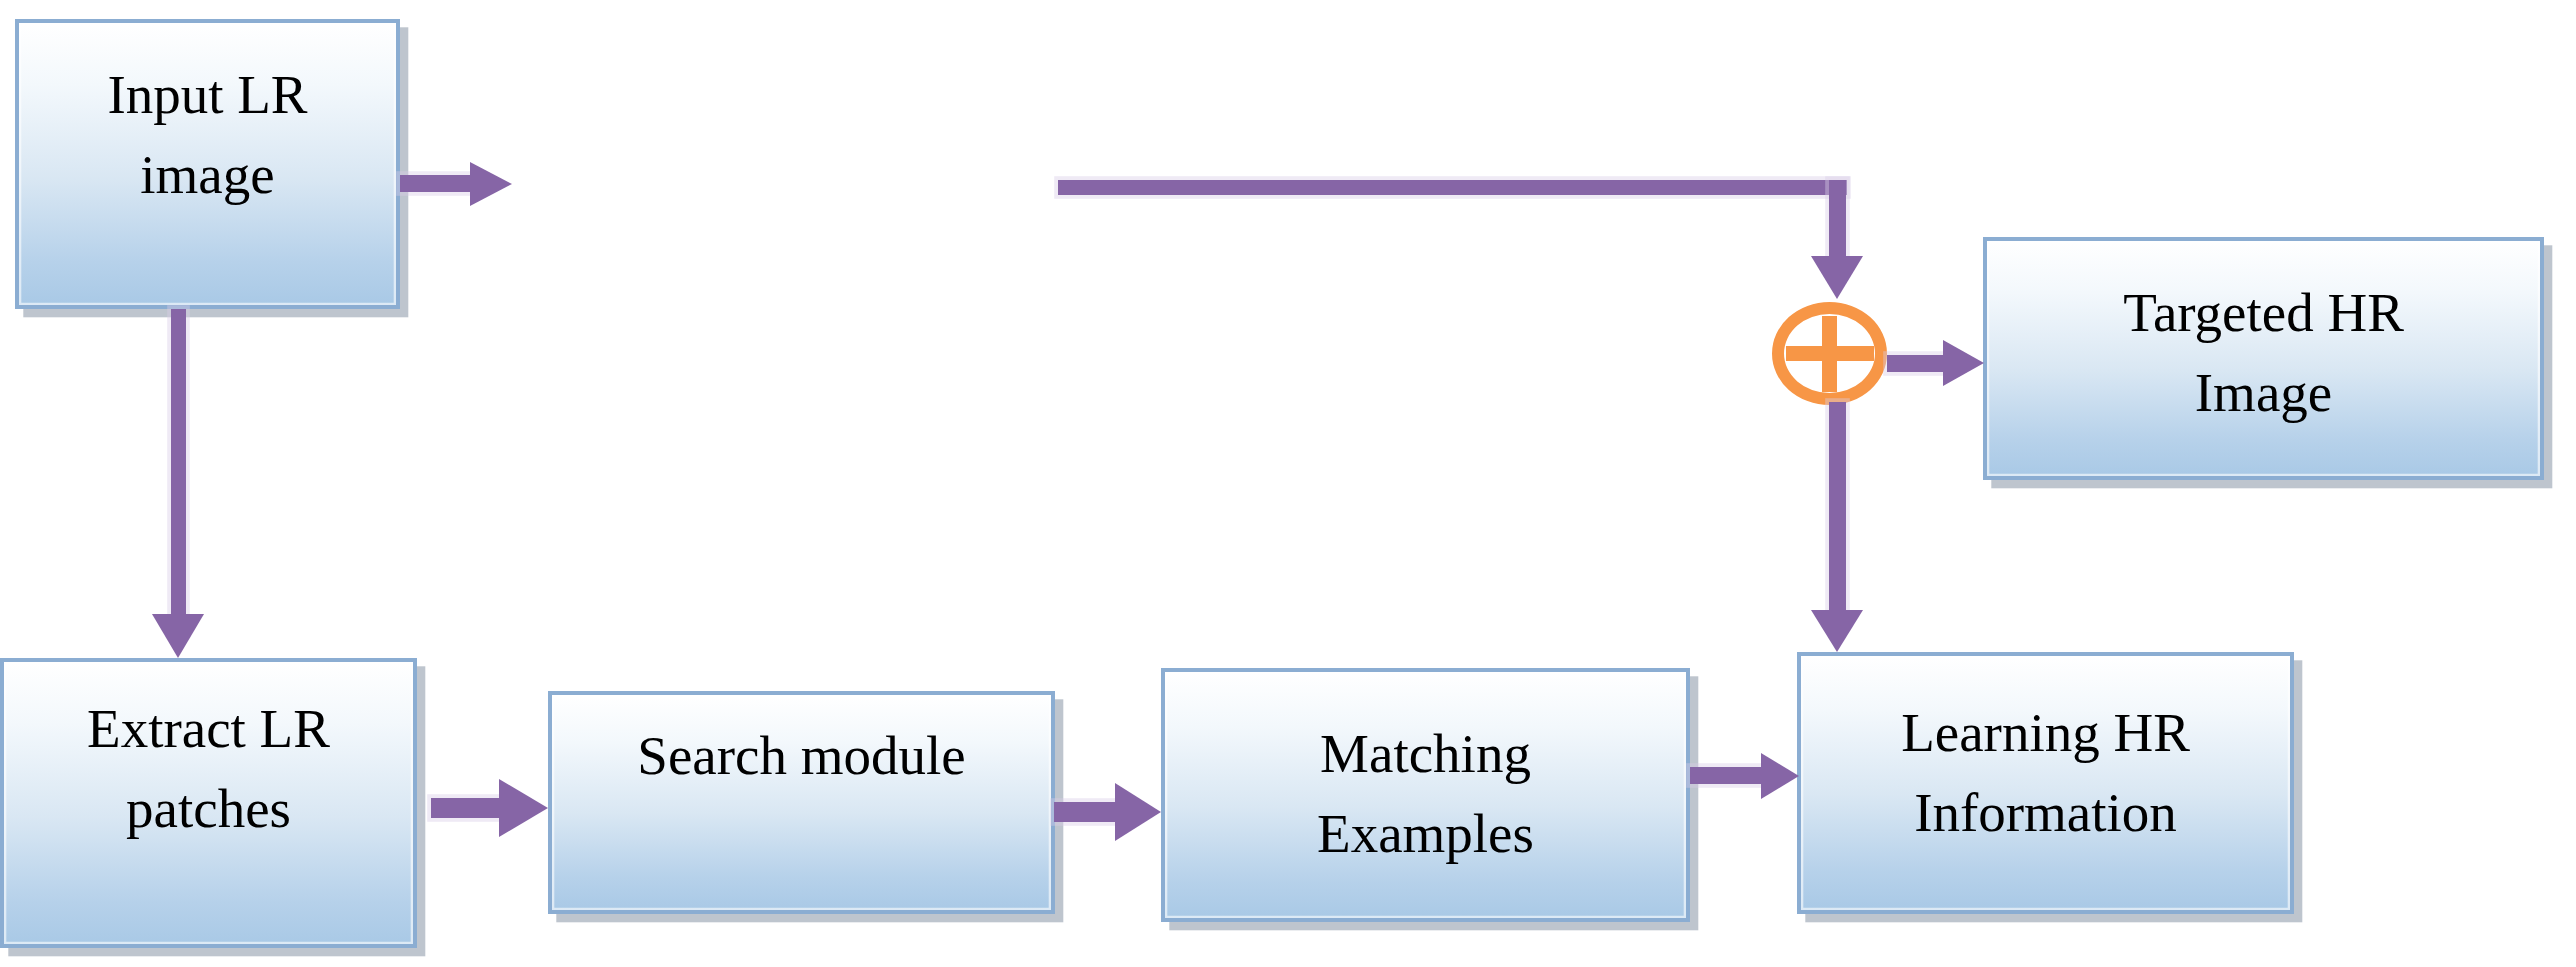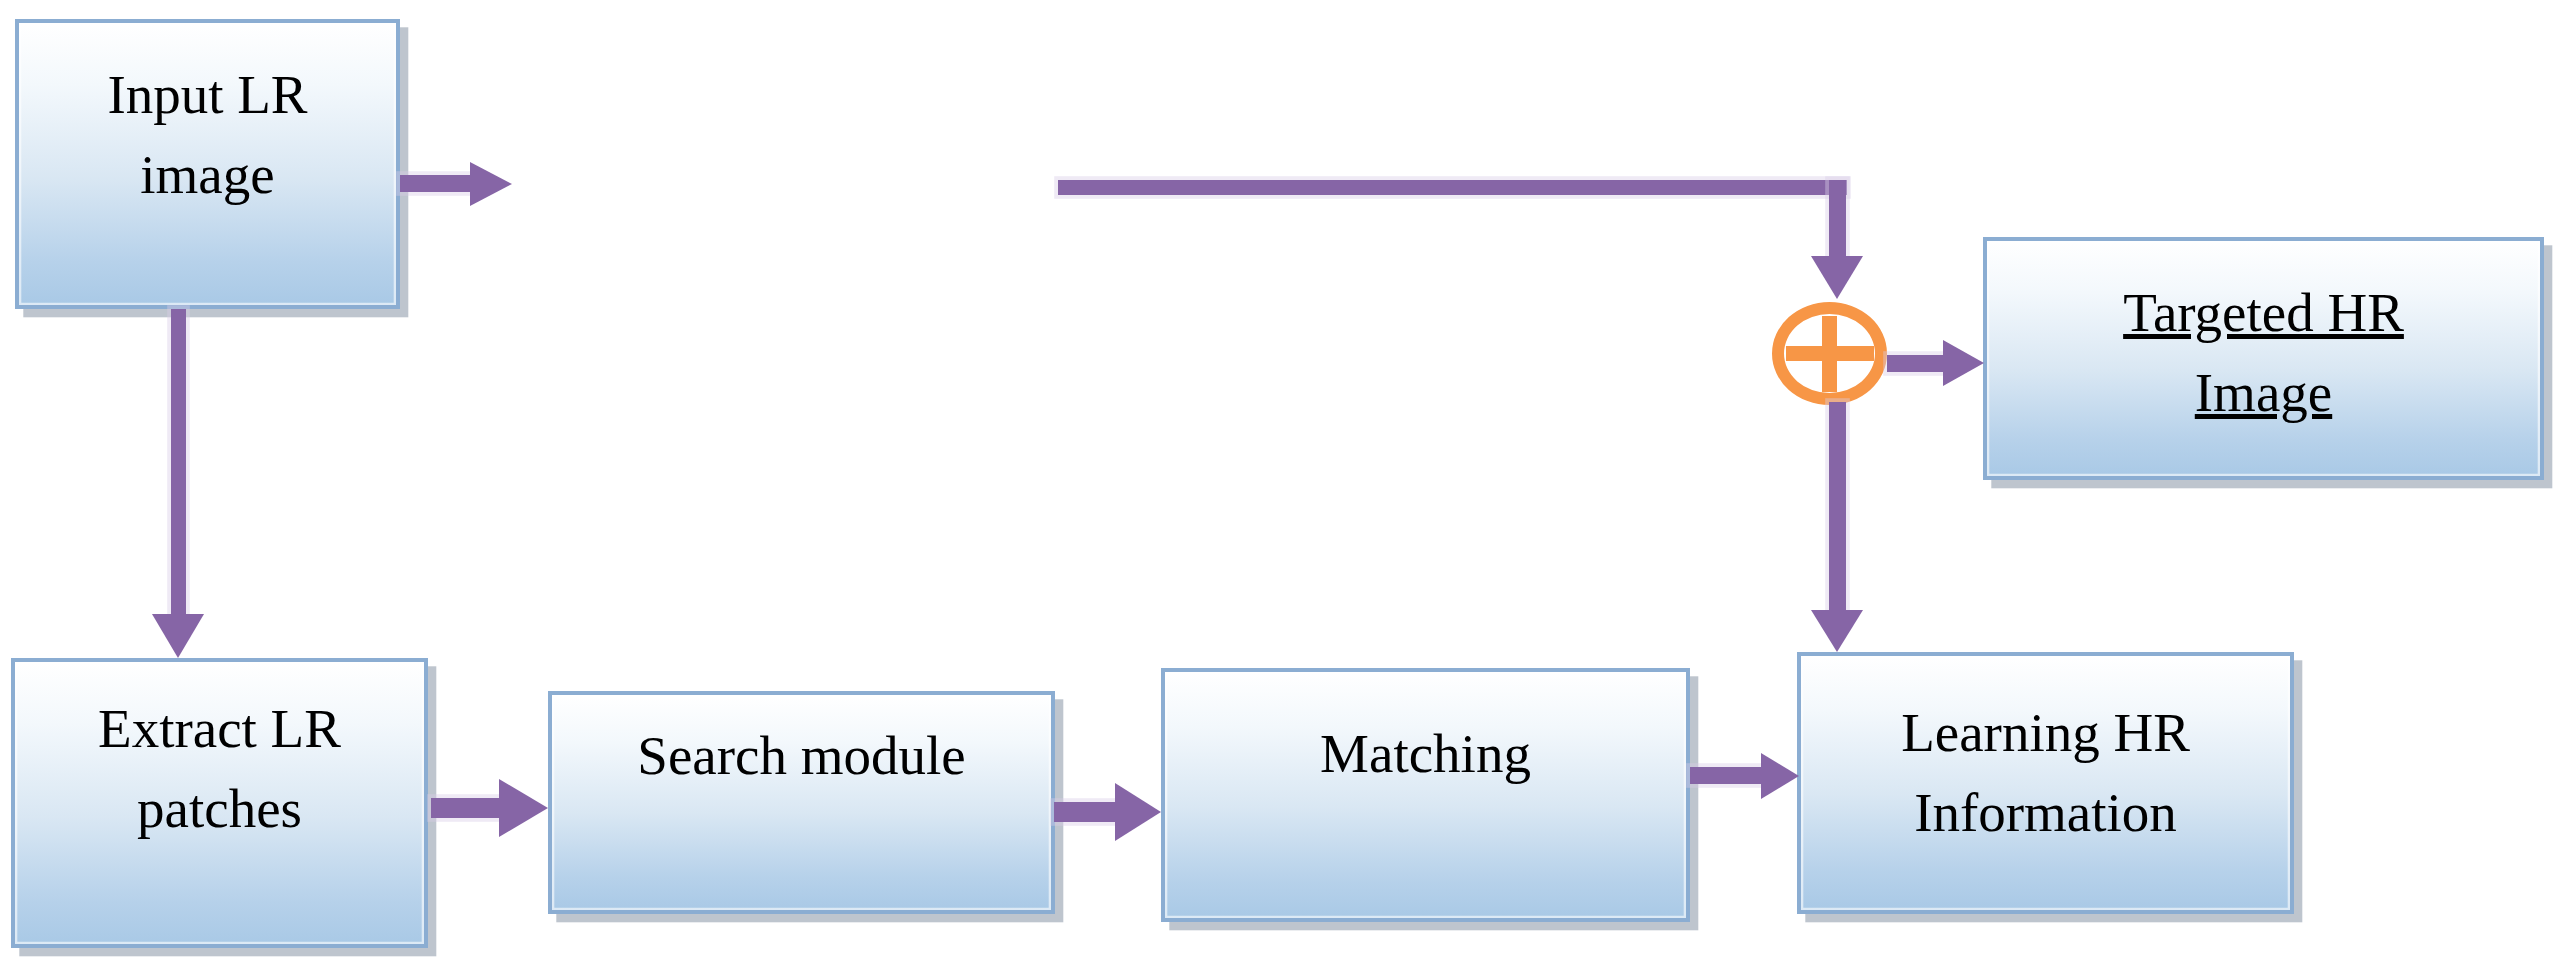--- a/index.html
+++ b/index.html
@@ -23,22 +23,22 @@
   .node{
     position:absolute;box-sizing:border-box;
     border:4.5px solid var(--border-blue);
     background:linear-gradient(180deg,var(--fill-top) 0%,#f3f8fc 22%,#d9e7f3 55%,#b6d1ea 85%,var(--fill-bottom) 100%);
     box-shadow:8.3px 8.3px 0 var(--shadow-gray), inset 0 0 0 2.3px rgba(255,255,255,0.6);
     display:flex;flex-direction:column;align-items:center;
     text-align:center;font-size:55px;line-height:1.45;
   }
   .b-input    {left:15px;  top:19px;  width:385px; height:290px; padding-top:32px;}
   .b-interp   {left:513px; top:19px;  width:545px; height:315px; padding-top:39px;}
-  .b-targeted {left:1983px;top:237px; width:561px; height:243px; padding-top:32px;text-decoration:underline;}
-  .b-extract  {left:11px;  top:658px; width:417px; height:290px; padding-top:27px;}
+  .b-targeted {left:1983px;top:237px; width:561px; height:243px; padding-top:32px;}
+  .b-extract  {left:0;  top:658px; width:417px; height:290px; padding-top:27px;}
   .b-search   {left:548px; top:691px; width:507px; height:223px; padding-top:21px;font-family:Liberation Serif, serif;}
   .b-matching {left:1161px;top:668px; width:529px; height:254px; padding-top:42px;}
   .b-learning {left:1797px;top:652px; width:497px; height:262px; padding-top:37px;}
   
   .shaft{position:absolute;background:var(--purple);box-shadow:0 0 0 3.8px var(--halo);}
   .head{position:absolute;width:0;height:0;border-style:solid;border-color:transparent;}
   .head-right{border-left-color:var(--purple);}
   .head-down{border-top-color:var(--purple);}
   .a1s{left:400px; top:175px; width:71px;  height:16.7px;}
   .a1h{left:470px; top:162px; border-width:22px 0 22px 42px;}
@@ -87,20 +87,21 @@
     <div class="line">Extract LR</div>
     <div class="line">patches</div>
   </div>
 
   <div class="node b-search">
     <div class="line">Search module</div>
   </div>
 
   <div class="node b-matching">
     <div class="line">Matching</div>
+    <div class="line">Examples</div>
   </div>
 
   <div class="node b-learning">
     <div class="line">Learning HR</div>
     <div class="line">Information</div>
   </div>
 
   <div class="shaft a1s"></div>
   <div class="head head-right a1h"></div>
 

